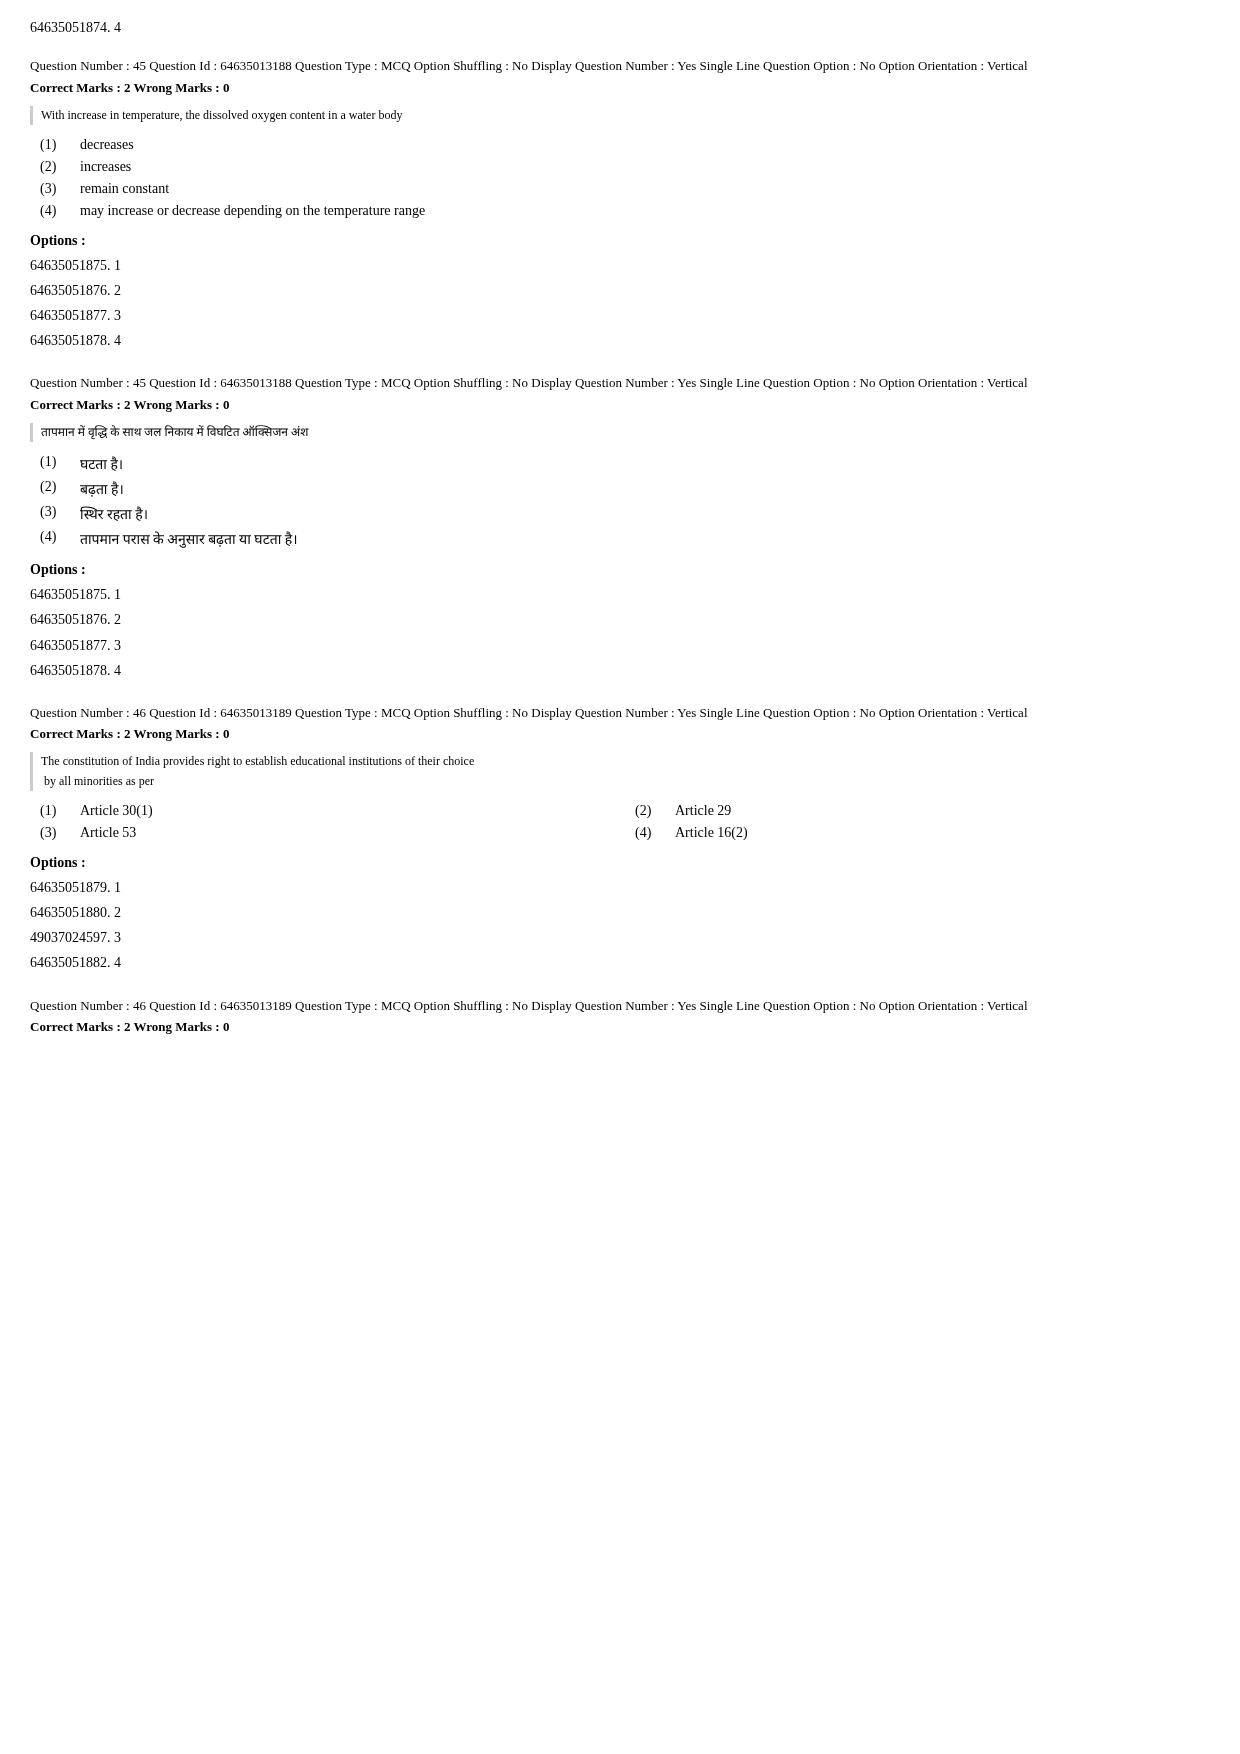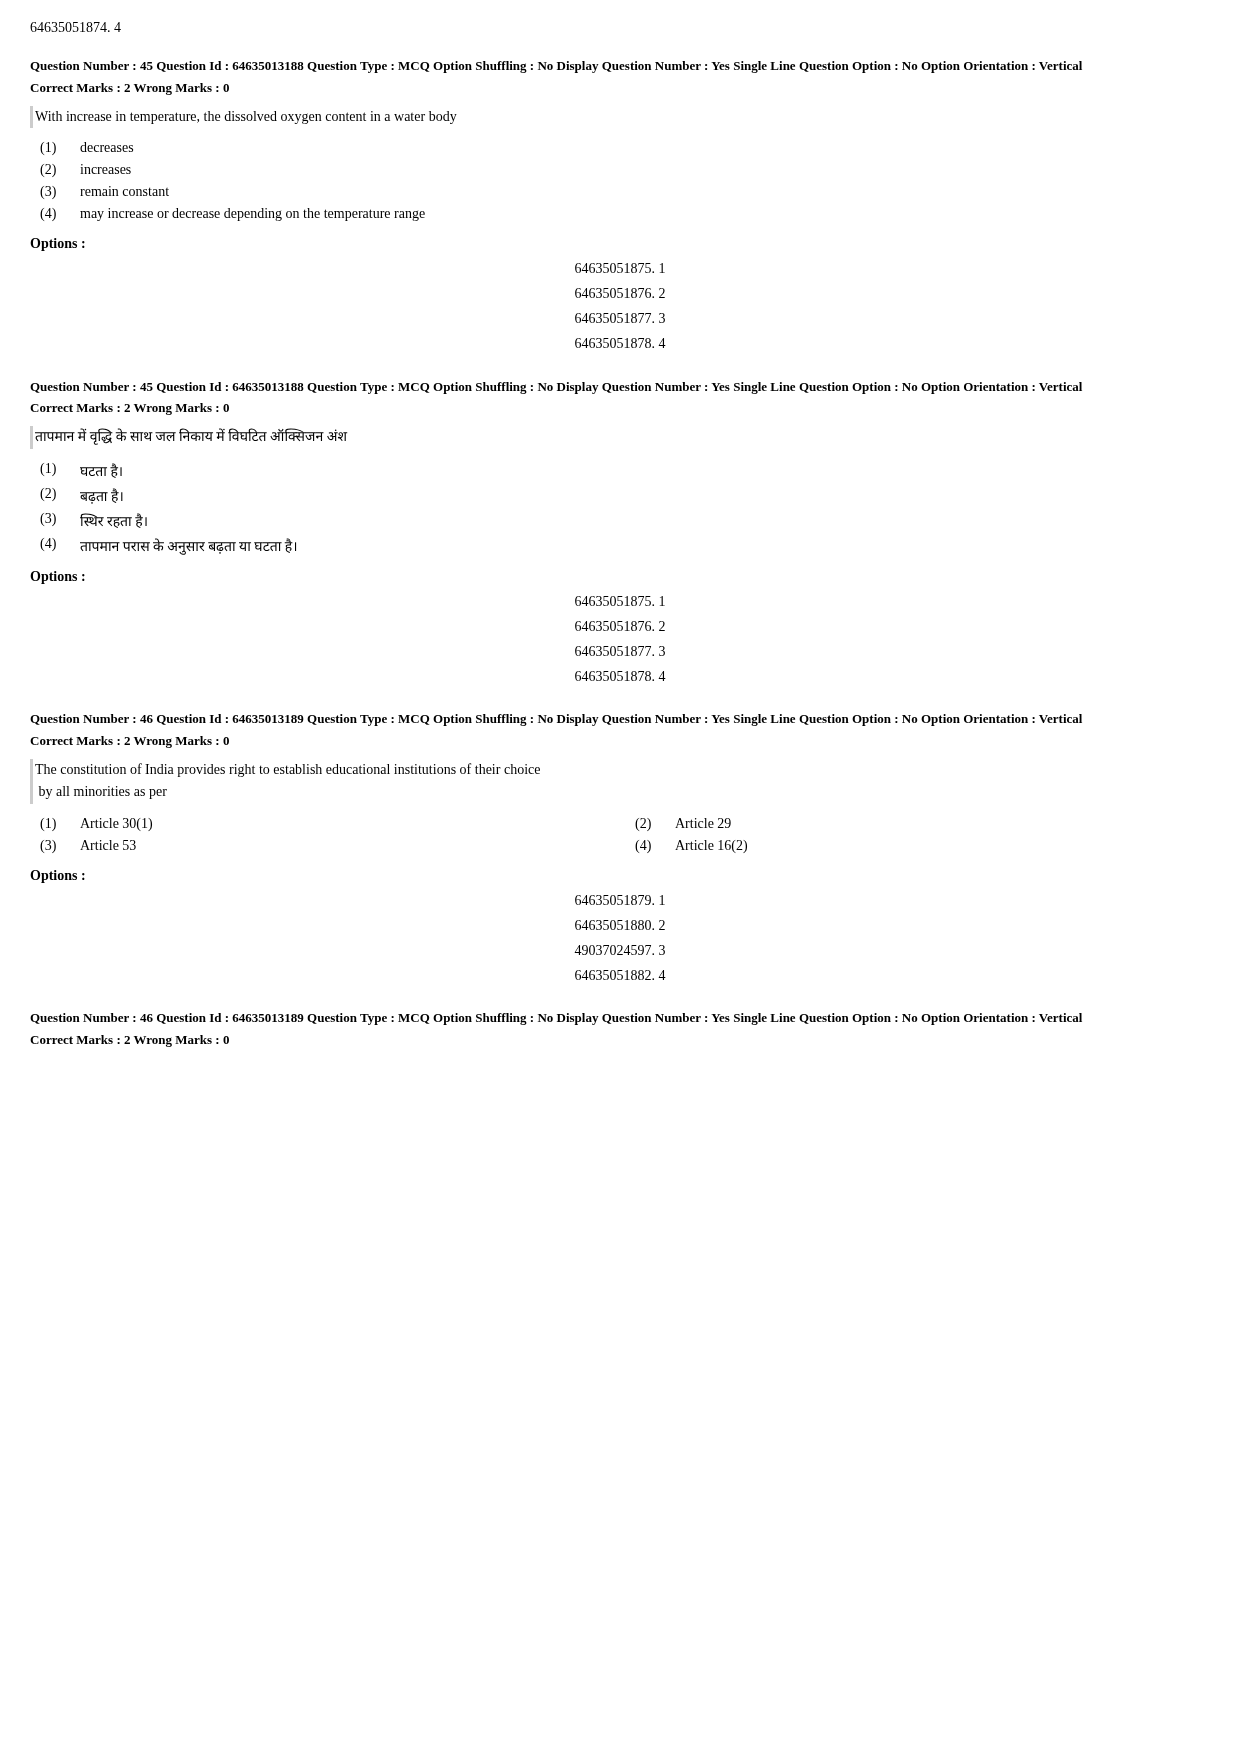--- a/index.html
+++ b/index.html
@@ -16,34 +16,34 @@
       width: 1240px;
       min-height: 1754px;
     }
     .header-id {
       font-size: 14px;
       margin-bottom: 20px;
       font-family: Liberation Serif, serif;
     }
     .question-meta {
       font-size: 13px;
-      font-weight: bold;
+      font-weight: normal;
       margin-bottom: 4px;
       line-height: 1.5;
     }
     .marks-line {
       font-size: 13px;
       font-weight: bold;
       margin-bottom: 10px;
     }
     .question-text {
-      font-size: 14px;
+      font-size: 12px;
       margin-bottom: 12px;
       border-left: 3px solid #ccc;
-      padding-left: 2px;
+      padding-left: 8px;
       line-height: 1.6;
     }
     .options-list {
       list-style: none;
       margin-bottom: 14px;
       margin-left: 10px;
     }
     .options-list li {
       display: flex;
       margin-bottom: 6px;
@@ -55,21 +55,20 @@
     }
     .options-label {
       font-weight: bold;
       font-size: 14px;
       margin-bottom: 4px;
     }
     .option-ids {
       font-size: 14px;
       line-height: 1.8;
       margin-bottom: 20px;
-      text-align: center;
     }
     .option-ids div {
       font-size: 14px;
     }
     .two-col-options {
       display: grid;
       grid-template-columns: 1fr 1fr;
       gap: 6px 20px;
       margin-bottom: 14px;
       margin-left: 10px;

